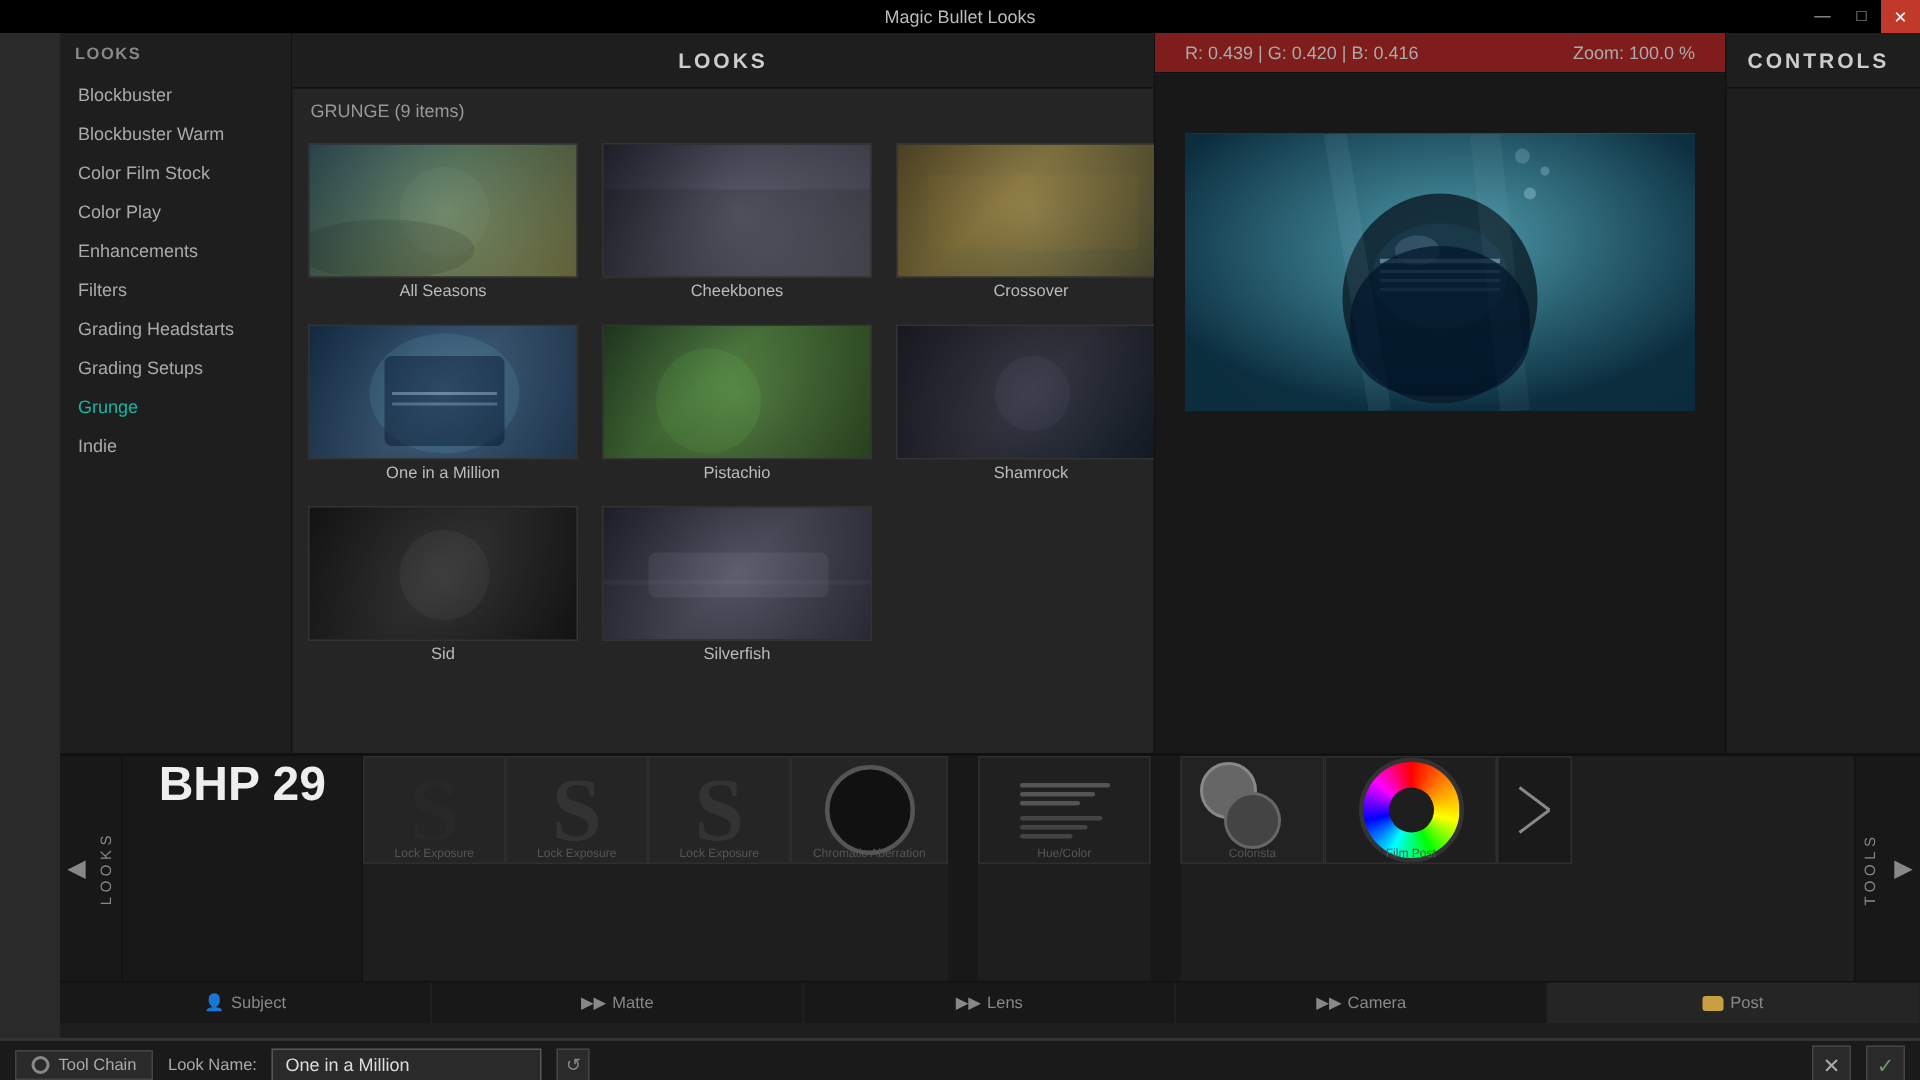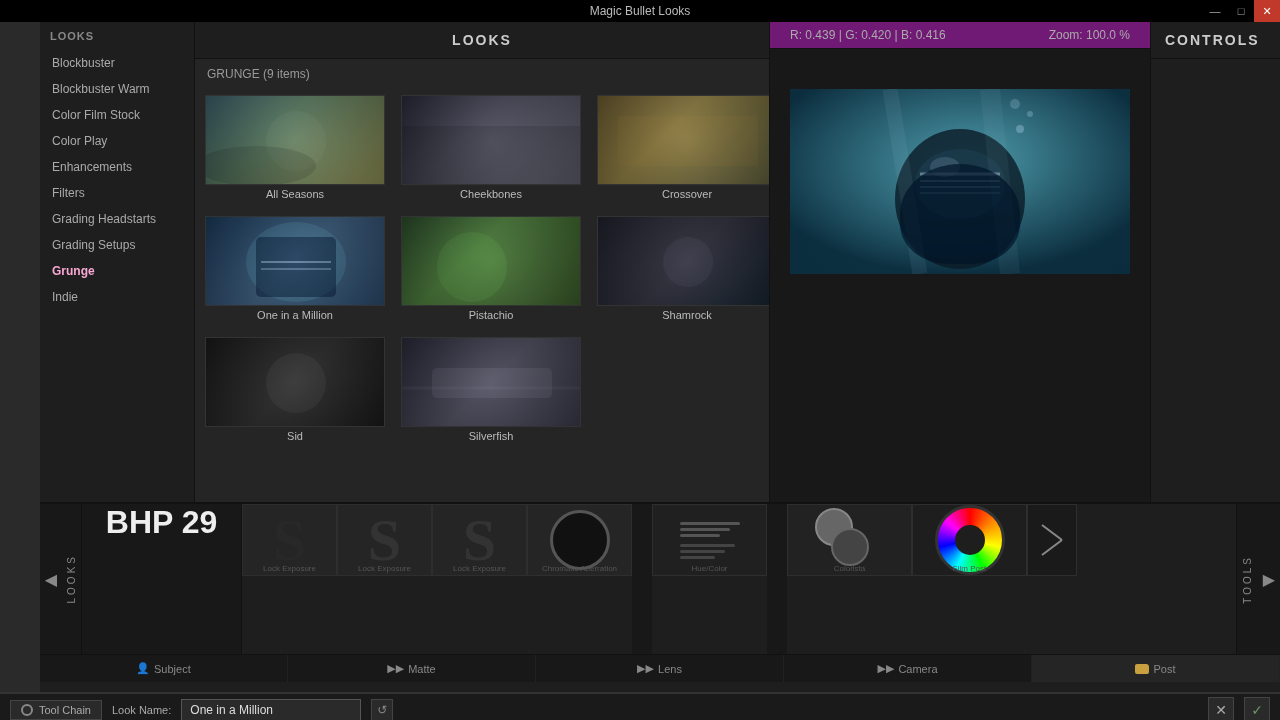--- a/index.html
+++ b/index.html
@@ -72,21 +72,21 @@
       color: #888;
       letter-spacing: 1px;
       text-transform: uppercase;
     }
     .sidebar-item {
       padding: 6px 12px;
       cursor: pointer;
       font-size: 12px;
       color: #aaa;
     }
-    .sidebar-item.active { color: #f9a8d4; font-weight: bold; }
+    .sidebar-item.active { color: #14b8a6; }
 
     
     #looks-panel {
       width: 575px;
       background: #252525;
       border-right: 1px solid #111;
       display: flex;
       flex-direction: column;
       flex-shrink: 0;
     }
@@ -149,21 +149,21 @@
       content: '';
       position: absolute;
       inset: 0;
       background: radial-gradient(circle at 50% 50%, rgba(255,255,255,0.05) 0%, rgba(0,0,0,0.3) 100%);
     }
     #info-bar {
       width: 100%;
       padding: 6px 20px;
       font-size: 12px;
       color: #aaa;
-      background: #701a75;
+      background: #7f1d1d;
       border-bottom: 1px solid #111;
       display: flex;
       justify-content: space-between;
     }
     #preview-image {
       margin: 20px auto;
       width: 340px;
       height: 185px;
       background: linear-gradient(135deg, #1a4a5a 0%, #2a6a7a 30%, #3a8a9a 50%, #1a5a6a 70%, #0a3a4a 100%);
       position: relative;
@@ -722,21 +722,21 @@
             <div class="lens-line"></div>
             <div class="lens-line"></div>
             <div class="lens-line"></div>
             <div class="lens-line"></div>
           </div>
           <div class="sub-thumb-label">Hue/Color</div>
         </div>
 
         <div style="width:20px; background:#181818; flex-shrink:0;"></div>
 
-        <div class="sub-thumb" style="width:125px; background:#222;">
+        <div class="sub-thumb" style="width:96px; background:#222;">
           <div class="color-circles">
             <div class="cc1"></div>
             <div class="cc2"></div>
           </div>
           <div class="sub-thumb-label">Colorista</div>
         </div>
 
         <div class="sub-thumb" style="width:115px; background:#1e1e1e;">
           <div class="color-wheel"></div>
           <div class="sub-thumb-label">Film Post</div>

